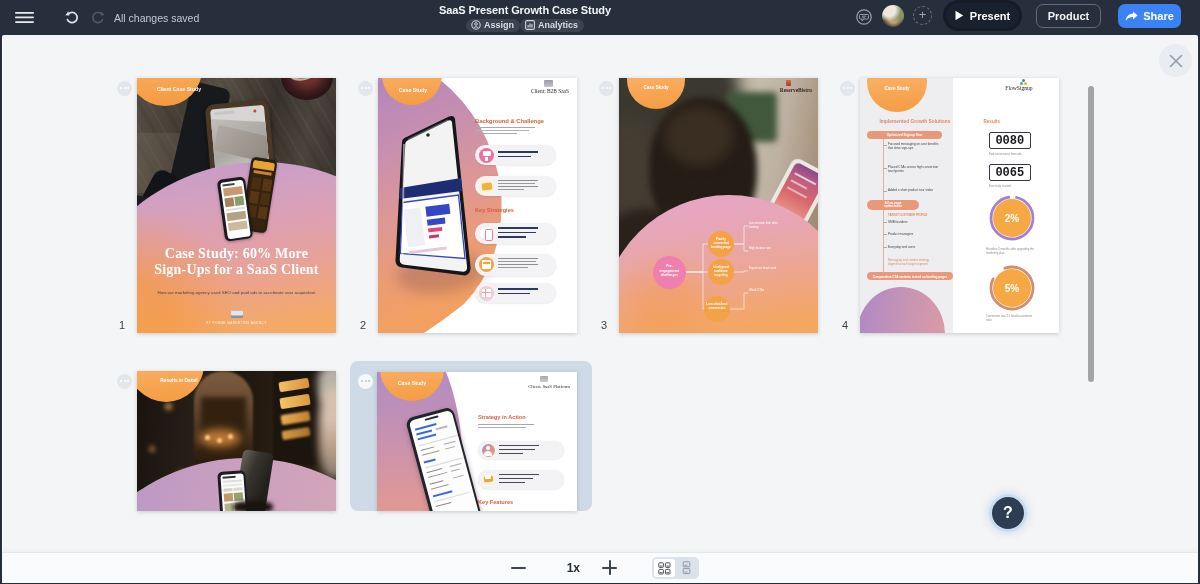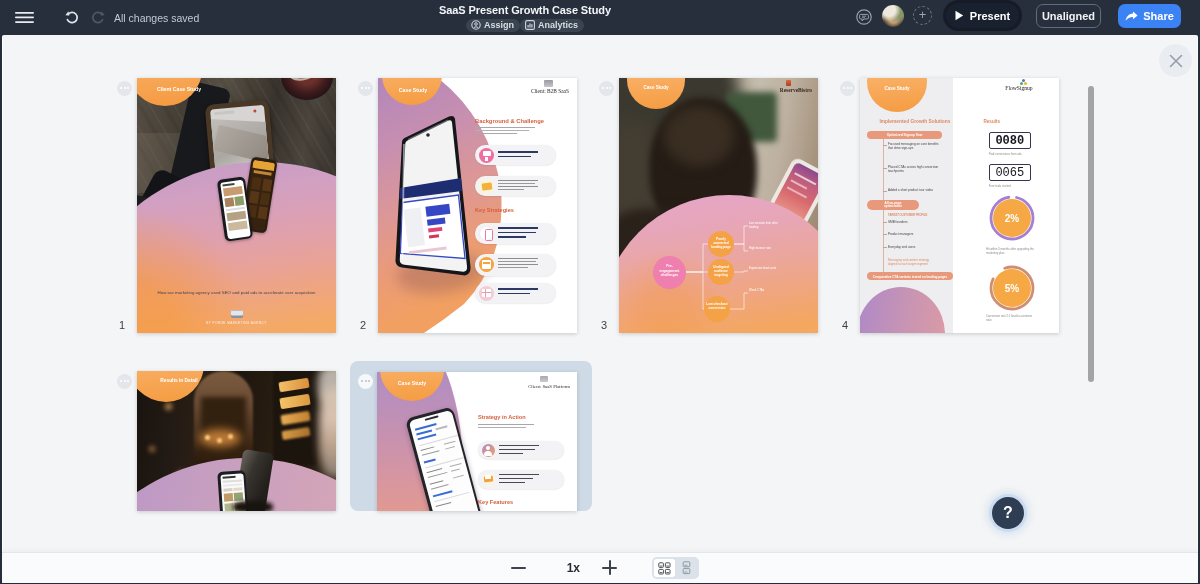--- a/index.html
+++ b/index.html
@@ -77,21 +77,21 @@
 <svg class="abs" style="left:856px;top:9px;" width="16" height="16" viewBox="0 0 16 16">
     <circle cx="8" cy="8" r="7.2" fill="none" stroke="#97a0ac" stroke-width="1.2"></circle>
     <path d="M4.6 5.4 h6.8 a1 1 0 0 1 1 1 v2.6 a1 1 0 0 1 -1 1 h-3.2 l-2.2 1.8 v-1.8 h-1.4 a1 1 0 0 1 -1-1 v-2.6 a1 1 0 0 1 1-1 z" fill="none" stroke="#97a0ac" stroke-width="1"></path>
     <path d="M6 7.2h4.2M6 8.8h3" stroke="#97a0ac" stroke-width=".9"></path>
   </svg>
 <div id="avatar" class="abs"></div>
 <div id="pluscirc" class="abs">+</div>
 <div id="present" class="abs"><svg width="9" height="11" viewBox="0 0 9 11">
       <path d="M0.5 0.8 L8.2 5.5 L0.5 10.2 Z" fill="#fff"></path>
     </svg>Present</div>
-<div id="download" class="abs">Unaligned</div>
+<div id="download" class="abs">Product</div>
 <div id="share" class="abs"><svg width="13" height="11" viewBox="0 0 13 11">
       <path d="M8 0.6 L12.6 4.4 L8 8.2 L8 5.9 C4.6 5.9 2.4 7.2 0.6 9.8 C1.2 5.6 3.8 2.8 8 2.5 Z" fill="#fff"></path>
     </svg>Share</div>
 <div id="canvas" class="abs"></div>
 <div id="bottombar" class="abs"></div>
 <div id="minus" class="abs"></div>
 <div id="onex" class="abs">1x</div>
 <div id="plus" class="abs"></div>
 <div id="toggle" class="abs">
   <div class="tseg" style="background:#fff;">
@@ -205,20 +205,21 @@
   <div class="abs" style="left:86.5px;top:102.5px;width:23px;height:57px;border-radius:3px;transform:rotate(-8deg);overflow:hidden;background:#fff;">
      <div class="abs" style="left:2px;top:2px;width:12px;height:2px;background:#444;"></div>
      <div class="abs" style="left:2px;top:6px;width:19px;height:8px;background:#c99b6e;"></div>
      <div class="abs" style="left:2px;top:16px;width:9px;height:9px;background:#a9815c;"></div>
      <div class="abs" style="left:12px;top:16px;width:9px;height:9px;background:#8d9d6a;"></div>
      <div class="abs" style="left:2px;top:27px;width:19px;height:2px;background:#ddd;"></div>
      <div class="abs" style="left:2px;top:31px;width:19px;height:8px;background:#b5a184;"></div>
      <div class="abs" style="left:2px;top:41px;width:19px;height:8px;background:#cbb89d;"></div>
   </div>
 
+  <div class="abs" style="left:0;top:168px;width:199px;text-align:center;font-family:'Liberation Serif',serif;font-weight:700;font-size:14px;line-height:16px;color:#fff;letter-spacing:.2px;">Case Study: 60% More<br>Sign-Ups for a SaaS Client</div>
   <div class="abs" style="left:10px;top:212px;width:179px;text-align:center;font-size:4.4px;color:#43434e;">How our marketing agency used SEO and paid ads to accelerate user acquisition</div>
   <div class="abs" style="left:94px;top:232px;width:12px;height:8px;background:#e3e6ea;border-radius:1px;box-shadow:inset 0 -2.5px 0 #8a929c,inset 0 1px 0 #b8bec6;"></div>
   <div class="abs" style="left:0;top:242.5px;width:199px;text-align:center;font-size:3.2px;letter-spacing:.4px;color:rgba(255,246,240,.92);">BY FORGE MARKETING AGENCY</div>
 
   <div class="abs" style="left:-9px;top:-46px;width:74px;height:74px;border-radius:50%;background:linear-gradient(175deg,#f9b066 35%,#f59b42 95%);"></div>
   <div class="abs" style="left:5px;top:7.5px;width:74px;text-align:center;font-size:5.2px;font-weight:700;color:#fff;">Client Case Study</div>
 </div>
 <div id="pg2" class="pg" style="left:378px;top:78px;height:255px;">
 
   <svg class="abs" style="left:0;top:0;" width="199" height="255" viewBox="0 0 199 255">
@@ -394,21 +395,21 @@
 
   <div class="abs" style="left:160px;top:1px;width:7px;height:6px;">
     <div class="abs" style="left:2px;top:0;width:3px;height:3px;border-radius:50%;background:#4a7ac8;"></div>
     <div class="abs" style="left:0;top:2.5px;width:3px;height:3px;border-radius:50%;background:#5aa85a;"></div>
     <div class="abs" style="left:4px;top:2.5px;width:3px;height:3px;border-radius:50%;background:#e2b83a;"></div>
   </div>
   <div class="abs" style="left:125px;top:7px;width:68px;text-align:center;font-family:'Liberation Serif',serif;font-size:5.6px;color:#222;">FlowSignup</div>
   <div class="abs" style="left:123.5px;top:41px;font-size:4.6px;font-weight:700;color:#dd8a64;">Results</div>
   <div class="abs" style="left:128.8px;top:54px;width:42px;height:17px;border:1.6px solid #3e3450;border-radius:2px;box-sizing:border-box;background:#fff;display:flex;align-items:center;justify-content:center;font-family:'Liberation Mono',monospace;font-size:12px;font-weight:700;color:#16161c;">0080</div>
   <div class="abs" style="left:128.8px;top:74px;width:55px;font-size:2.8px;color:#8a8a8e;">Paid conversions from ads</div>
-  <div class="abs" style="left:128.8px;top:86px;width:42px;height:17px;border:1.6px solid #3e3450;border-radius:2px;box-sizing:border-box;background:#fff;display:flex;align-items:center;justify-content:center;font-family:'Liberation Mono',monospace;font-size:12px;font-weight:400;color:#16161c;">0065</div>
+  <div class="abs" style="left:128.8px;top:86px;width:42px;height:17px;border:1.6px solid #3e3450;border-radius:2px;box-sizing:border-box;background:#fff;display:flex;align-items:center;justify-content:center;font-family:'Liberation Mono',monospace;font-size:12px;font-weight:700;color:#16161c;">0065</div>
   <div class="abs" style="left:128.8px;top:105.5px;width:55px;font-size:2.8px;color:#8a8a8e;">Free trials started</div>
   <svg class="abs" style="left:129px;top:117px;" width="46" height="46" viewBox="0 0 46 46">
     <circle cx="23" cy="23" r="21" fill="none" stroke="#a47fd4" stroke-width="2.8" stroke-dasharray="124 8" stroke-dashoffset="29" stroke-linecap="round"></circle>
     <circle cx="23" cy="23" r="19" fill="#f5a843"></circle>
     <text x="23" y="27" text-anchor="middle" font-family="Liberation Sans" font-size="10" font-weight="bold" fill="#fff">2%</text>
   </svg>
   <div class="abs" style="left:126px;top:169px;width:52px;font-size:2.8px;line-height:4px;color:#8a8a8e;">Hit within 3 months after upgrading the marketing plan</div>
   <svg class="abs" style="left:129px;top:187px;" width="46" height="46" viewBox="0 0 46 46">
     <circle cx="23" cy="23" r="21" fill="none" stroke="#cf8d74" stroke-width="2.8" stroke-dasharray="116 16" stroke-dashoffset="41" stroke-linecap="round"></circle>
     <circle cx="23" cy="23" r="19" fill="#f5a843"></circle>

